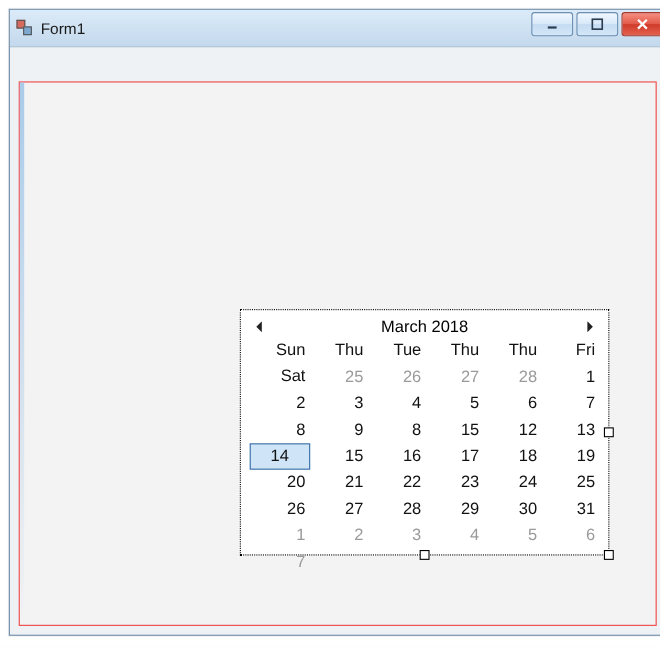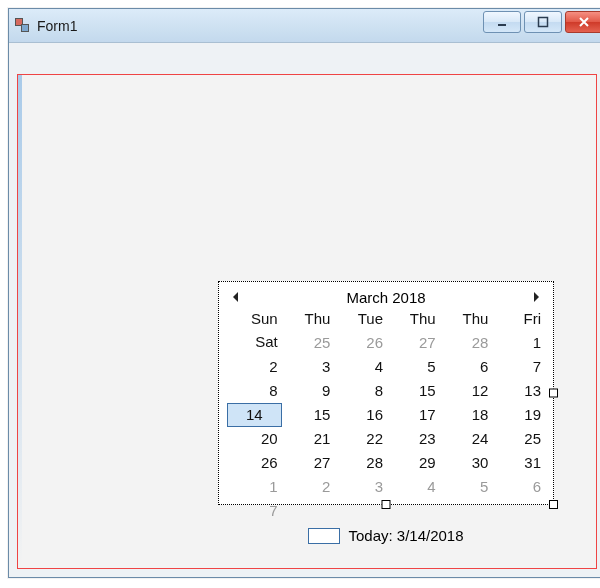--- a/index.html
+++ b/index.html
@@ -256,24 +256,20 @@
           <div class="dy">31</div>
           <div class="dy off">1</div>
           <div class="dy off">2</div>
           <div class="dy off">3</div>
           <div class="dy off">4</div>
           <div class="dy off">5</div>
           <div class="dy off">6</div>
           <div class="dy off">7</div>
         </div>
 
-      <div class="cal-today">
-        <span class="swatch"></span>
-        <span>Today: 3/14/2018</span>
-      </div>
 
       <span class="handle right"></span>
       <span class="handle bottom"></span>
       <span class="handle br"></span>
     </div>
 
   </div>
 </div>
 
 </body></html>

